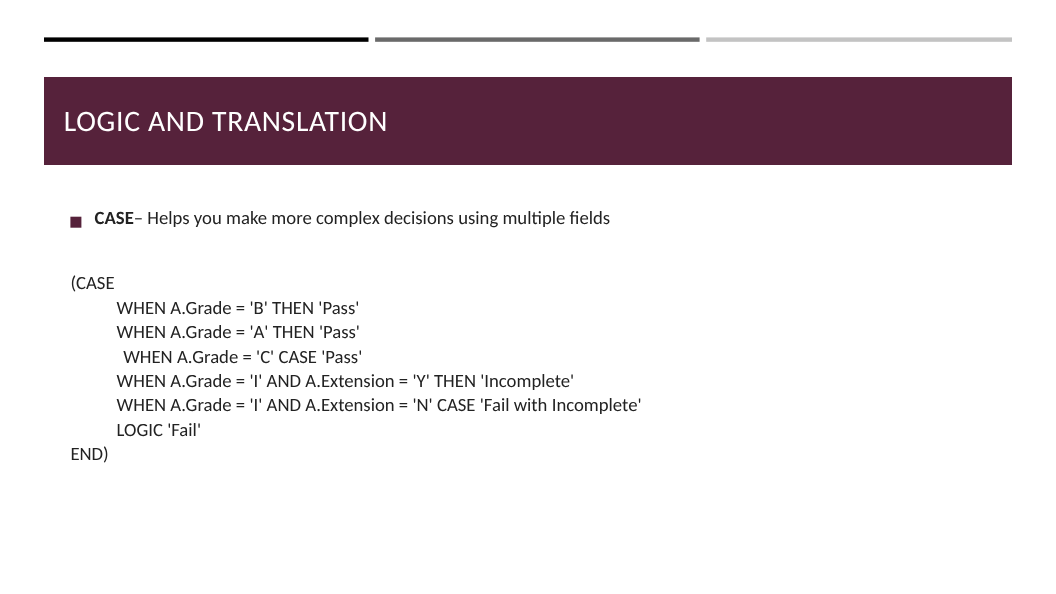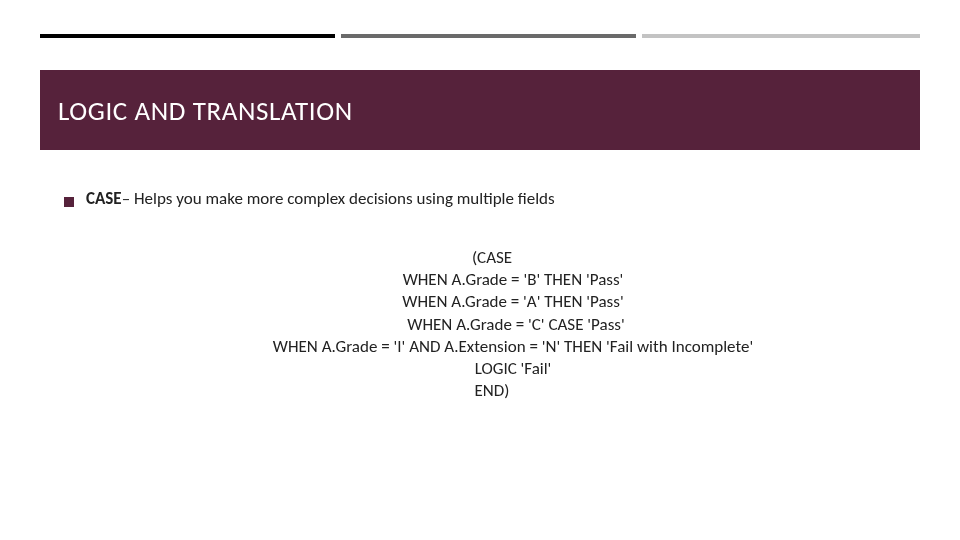--- a/index.html
+++ b/index.html
@@ -72,21 +72,20 @@
     margin-right: 12px;
     flex: 0 0 auto;
     position: relative;
     top: 3px;
   }
   .b-strong { font-weight: 600; text-align: center; }
   .code-block {
     font-size: 17px;
     line-height: 1.3;
     font-family: inherit;
-    text-align: center;
   }
   .code-block .indent { padding-left: 42px; display:block; }
   .code-block .indent2 { padding-left: 48px; display:block; }
 </style>
 </head>
 <body>
 
 <div class="slide">
 
   <div class="top-rule">
@@ -108,19 +107,20 @@
       <div>
         <span class="b-strong">CASE</span><span>– Helps you make more complex decisions using multiple fields</span>
       </div>
     </div>
 
     <div class="code-block">
       <span>(CASE</span>
       <span class="indent">WHEN A.Grade = 'B' THEN 'Pass'</span>
       <span class="indent">WHEN A.Grade = 'A' THEN 'Pass'</span>
       <span class="indent2"> WHEN A.Grade = 'C' CASE 'Pass'</span>
-      <span class="indent">WHEN A.Grade = 'I' AND A.Extension = 'N' THEN 'Fail with Incomplete'</span>
+      <span class="indent">WHEN A.Grade = 'I' AND A.Extension = 'Y' THEN 'Incomplete'</span>
+      <span class="indent">WHEN A.Grade = 'I' AND A.Extension = 'N' CASE 'Fail with Incomplete'</span>
       <span class="indent">LOGIC 'Fail'</span>
       <span>END)</span>
     </div>
 
   </div>
 </div>
 
 </body></html>

